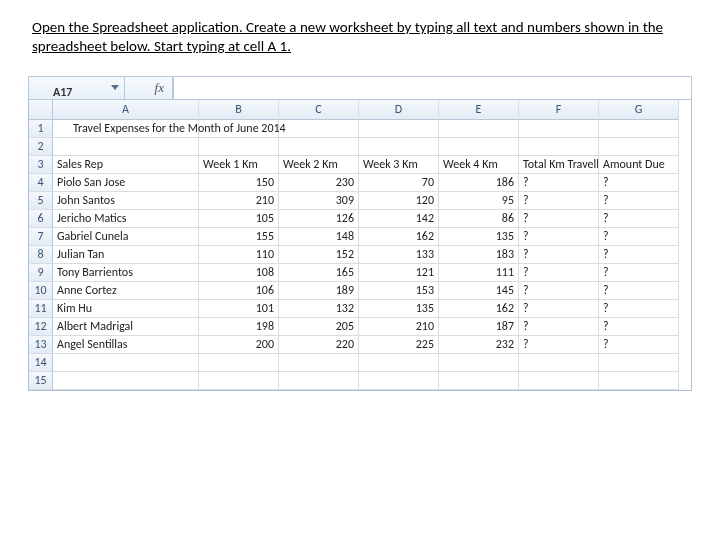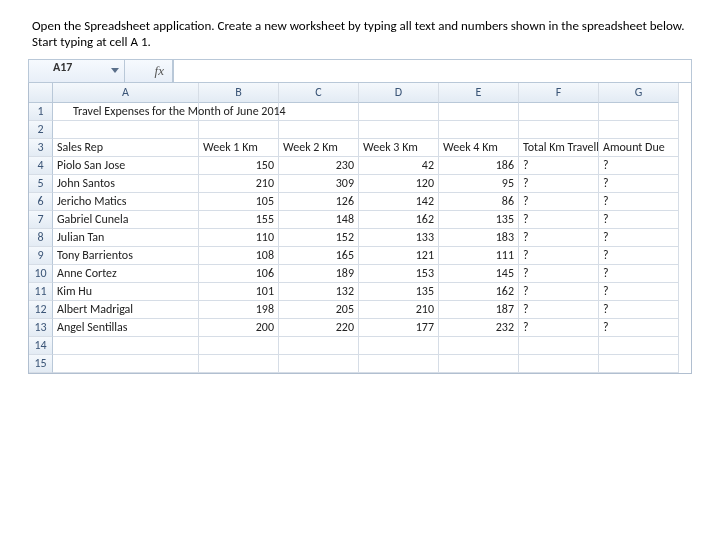--- a/index.html
+++ b/index.html
@@ -4,41 +4,42 @@
 <style>
   * { box-sizing: border-box; margin: 0; padding: 0; }
   body {
     font-family: Calibri, "Segoe UI", Arial, sans-serif;
     background: #ffffff;
     width: 720px;
     height: 540px;
     overflow: hidden;
   }
   .instruction {
-    padding: 18px 32px 8px 32px;
-    font-size: 13px;
+    padding: 18px 32px 20px 32px;
+    font-size: 15px;
     line-height: 1.25;
+    text-decoration: underline;
     color: #000;
   }
   .sheet-wrap {
     padding: 0 28px;
   }
   .namebox-row {
     display: flex;
     align-items: center;
     height: 24px;
     border: 1px solid #b9c8d8;
     background: linear-gradient(#f6fafe,#e8eff8);
     font-size: 12px;
   }
   .namebox {
     width: 96px;
     height: 100%;
     display: flex;
-    align-items: flex-start;
+    align-items: flex-end;
     padding-left: 24px;
     border-right: 1px solid #b9c8d8;
     font-weight: 600;
     color: #333;
     position: relative;
   }
   .nb-dd {
     position: absolute;
     right: 4px;
     top: 50%;
@@ -183,21 +184,21 @@
       <div class="cell txt">Week 1 Km</div>
       <div class="cell txt">Week 2 Km</div>
       <div class="cell txt">Week 3 Km</div>
       <div class="cell txt">Week 4 Km</div>
       <div class="cell txt">Total Km Travelled</div>
       <div class="cell txt">Amount Due</div>
       <div class="rowhdr">4</div>
       <div class="cell txt">Piolo San Jose</div>
       <div class="cell num">150</div>
       <div class="cell num">230</div>
-      <div class="cell num">42</div>
+      <div class="cell num">70</div>
       <div class="cell num">186</div>
       <div class="cell txt">?</div>
       <div class="cell txt">?</div>
       <div class="rowhdr">5</div>
       <div class="cell txt">John Santos</div>
       <div class="cell num">210</div>
       <div class="cell num">309</div>
       <div class="cell num">120</div>
       <div class="cell num">95</div>
       <div class="cell txt">?</div>
@@ -255,21 +256,21 @@
       <div class="cell num">198</div>
       <div class="cell num">205</div>
       <div class="cell num">210</div>
       <div class="cell num">187</div>
       <div class="cell txt">?</div>
       <div class="cell txt">?</div>
       <div class="rowhdr">13</div>
       <div class="cell txt">Angel Sentillas</div>
       <div class="cell num">200</div>
       <div class="cell num">220</div>
-      <div class="cell num">177</div>
+      <div class="cell num">225</div>
       <div class="cell num">232</div>
       <div class="cell txt">?</div>
       <div class="cell txt">?</div>
       <div class="rowhdr">14</div>
       <div class="cell"></div>
       <div class="cell"></div>
       <div class="cell"></div>
       <div class="cell"></div>
       <div class="cell"></div>
       <div class="cell"></div>

